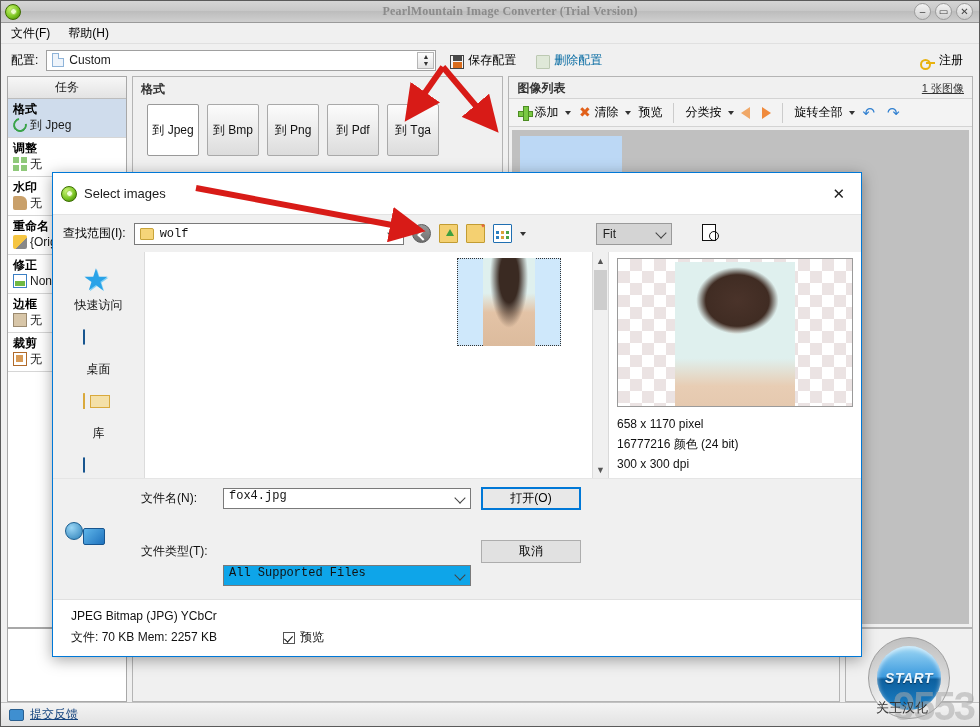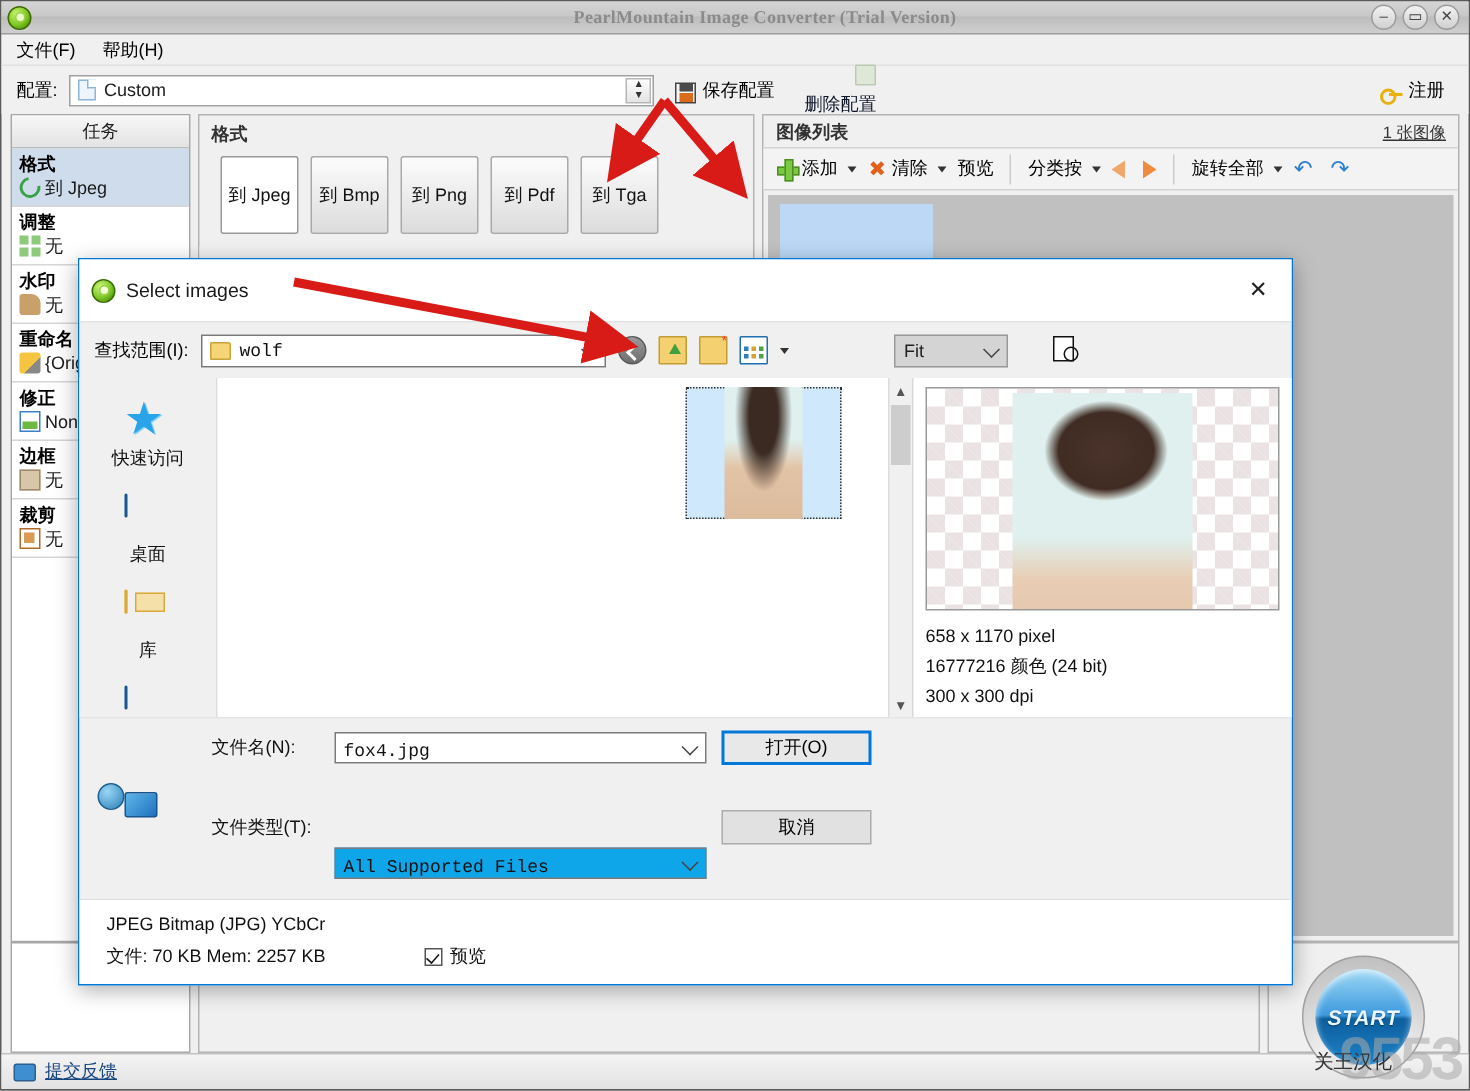--- a/index.html
+++ b/index.html
@@ -85,21 +85,21 @@
     background:#fff;border-left:1px solid #8fb4d9;border-bottom:1px solid #8fb4d9;}
   .cfg-combo .val { font-size:12px; color:#1a1a1a; }
   .spin {
     position:absolute;right:1px;top:1px;bottom:1px;width:17px;
     background:linear-gradient(to bottom,#fdfdfd,#e4e4e4);
     border:1px solid #b6b6b6;
     display:flex;flex-direction:column;align-items:center;justify-content:center;
     font-size:7px;line-height:7px;color:#333;
   }
   .tb-btn { display:flex;align-items:flex-end;gap:4px;font-size:12px;padding:2px 6px;cursor:pointer;color:#000;}
-  .tb-btn.disabled { color:#0f172a;flex-direction:column; }
+  .tb-btn.disabled { color:#0369a1; }
   .tb-right { margin-left:auto; display:flex; align-items:center; gap:4px; }
 
   
   .ic { display:inline-block; position:relative; }
   .ic-save { width:14px;height:14px;background:#f5f5f5;border:1px solid #444; }
   .ic-save:before{content:"";position:absolute;left:2px;top:0;width:9px;height:5px;background:#4a4a4a;}
   .ic-save:after{content:"";position:absolute;left:2px;bottom:0;width:9px;height:6px;background:#d96c1c;}
   .ic-del { width:14px;height:14px;background:#dfe8d8;border:1px solid #bcc9b2;border-radius:1px;}
   .ic-key { width:15px;height:13px; }
   .ic-key:before{content:"";position:absolute;left:0;top:3px;width:7px;height:7px;border-radius:50%;border:2.5px solid #e8b20e;}
@@ -349,21 +349,21 @@
   .preview-info div { font-size:12px;color:#111;line-height:20px; }
 
   .dlg-fields {
     flex:0 0 auto; background:#f0f0f0; padding:8px 10px 6px 88px;
     border-top:1px solid #e5e5e5;
   }
   .fld-row { display:flex;align-items:center;gap:10px;margin-bottom:7px; }
   .fld-lab { width:72px;font-size:12px;color:#111;font-family:"Liberation Sans",sans-serif;}
   .fld-combo {
     width:248px;height:21px;background:#fff;border:1px solid #7a7a7a;
-    display:flex;align-items:flex-end;padding-left:5px;position:relative;
+    display:flex;align-items:flex-start;padding-left:5px;position:relative;
     font-size:12px;color:#111;font-family:"Liberation Mono","DejaVu Sans Mono",monospace;cursor:text;
   }
   .fld-combo.gray { background:#0ea5e9;margin-top:48px; }
   .dlg-btn {
     width:100px;height:23px;background:#e1e1e1;border:1px solid #adadad;
     font-size:12px;color:#000;display:flex;align-items:center;justify-content:center;cursor:pointer;
     font-family:"Liberation Sans",sans-serif;
   }
   .dlg-btn.default { border:2px solid #0078d7; background:#e8e8e8; }
 

